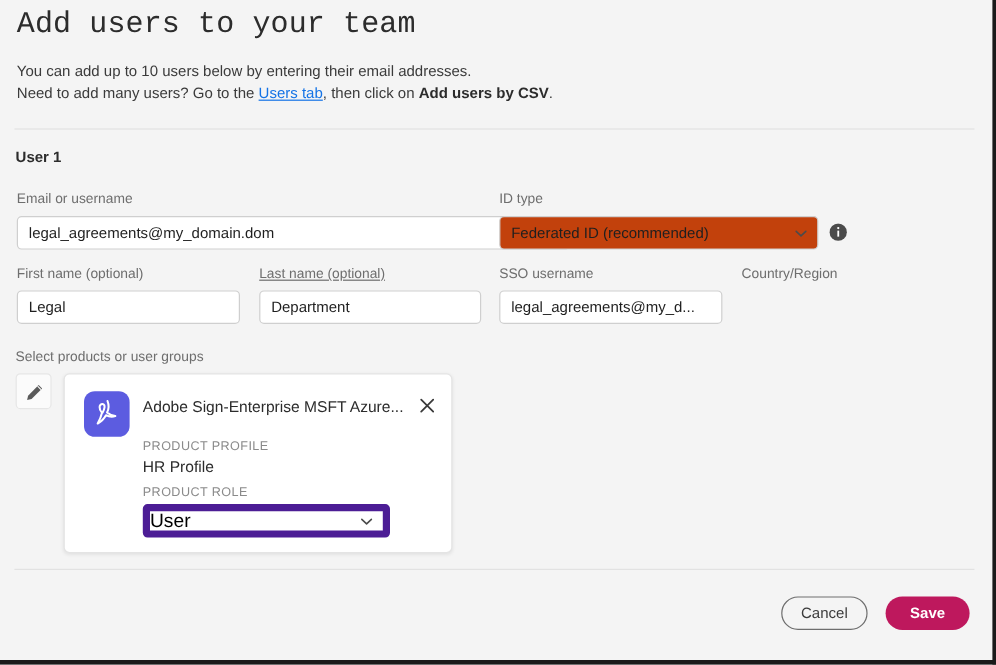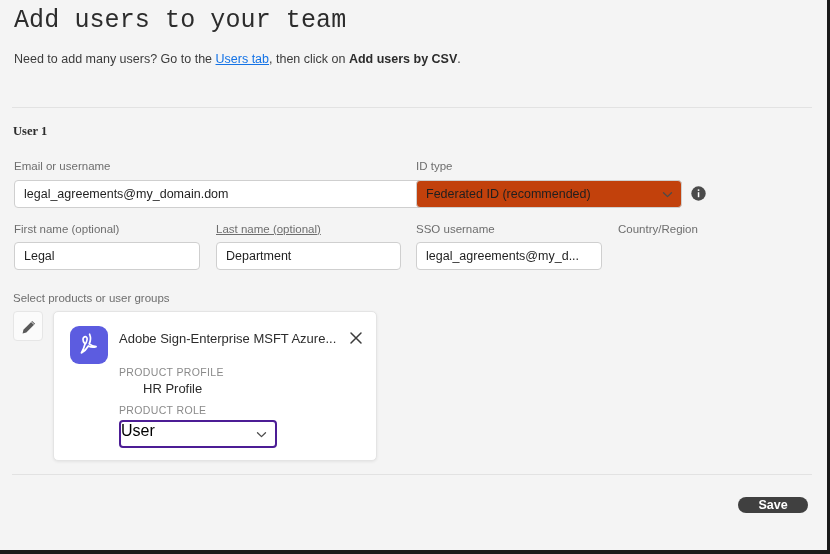--- a/index.html
+++ b/index.html
@@ -55,21 +55,20 @@
     background: #e2e2e2;
   }
 
   
   .user-heading {
     position: absolute;
     left: 13px; top: 124px;
     font-size: 12.5px;
     font-weight: 700;
     color: #2c2c2c;
-    font-family: Liberation Serif, serif;
   }
 
   .field-label {
     position: absolute;
     font-size: 11.5px;
     color: #6e6e6e;
     white-space: nowrap;
   }
 
   .text-input {
@@ -184,29 +183,28 @@
     left: 65px;
     font-size: 10.5px;
     color: #8a8a8a;
     letter-spacing: 0.35px;
   }
   .meta-value {
     position: absolute;
     left: 65px;
     font-size: 13px;
     color: #2c2c2c;
-    margin-left: 24px;
   }
 
   .role-select {
     position: absolute;
     left: 65px; top: 108px;
-    width: 158px; height: 28px;
+    width: 206px; height: 28px;
     background: #ffffff;
-    border: 2px solid #4c1d95;
+    border: 6px solid #4c1d95;
     border-radius: 4px;
   }
 
   
   .divider-bottom {
     position: absolute;
     left: 12px; top: 474px;
     width: 800px; height: 1px;
     background: #e2e2e2;
   }
@@ -220,40 +218,41 @@
     background: transparent;
     color: #3b3b3b;
     font-size: 12.5px;
     font-family: "Liberation Sans", sans-serif;
     cursor: pointer;
     padding: 0;
   }
   .btn-save {
     position: absolute;
     left: 738px; top: 497px;
-    width: 70px; height: 16px;
+    width: 70px; height: 28px;
     border: none;
     border-radius: 15px;
-    background: #404040;
+    background: #be185d;
     color: #ffffff;
     font-size: 12.5px;
     font-weight: 700;
     font-family: "Liberation Sans", sans-serif;
     cursor: pointer;
     padding: 0;
   }
 </style>
 </head>
 <body>
 
 <div class="window">
 
   <div class="page-title">Add users to your team</div>
 
   <div class="intro">
+    <div class="line">You can add up to 10 users below by entering their email addresses.</div>
     <div class="line"><span>Need to add many users? Go to the </span><a href="#">Users tab</a><span>, then click on </span><b>Add users by CSV</b><span>.</span></div>
   </div>
 
   <div class="divider-top"></div>
 
   <div class="user-heading">User 1</div>
 
   <div class="field-label" style="left:14px; top:160px;">Email or username</div>
   <div class="text-input" style="left:14px; top:180px; width:461px;">legal_agreements@my_domain.dom</div>
 
@@ -316,15 +315,16 @@
       <span class="val">User</span>
       <span class="chev">
         <svg viewBox="0 0 11 11">
             <path d="M1.5 3.8 L5.5 7.6 L9.5 3.8" fill="none" stroke="#4b4b4b" stroke-width="1.3" stroke-linecap="round" stroke-linejoin="round"></path>
           </svg>
       </span>
     </div>
   </div>
 
   <div class="divider-bottom"></div>
+  <button class="btn-cancel">Cancel</button>
   <button class="btn-save">Save</button>
 
 </div>
 
 </body></html>

